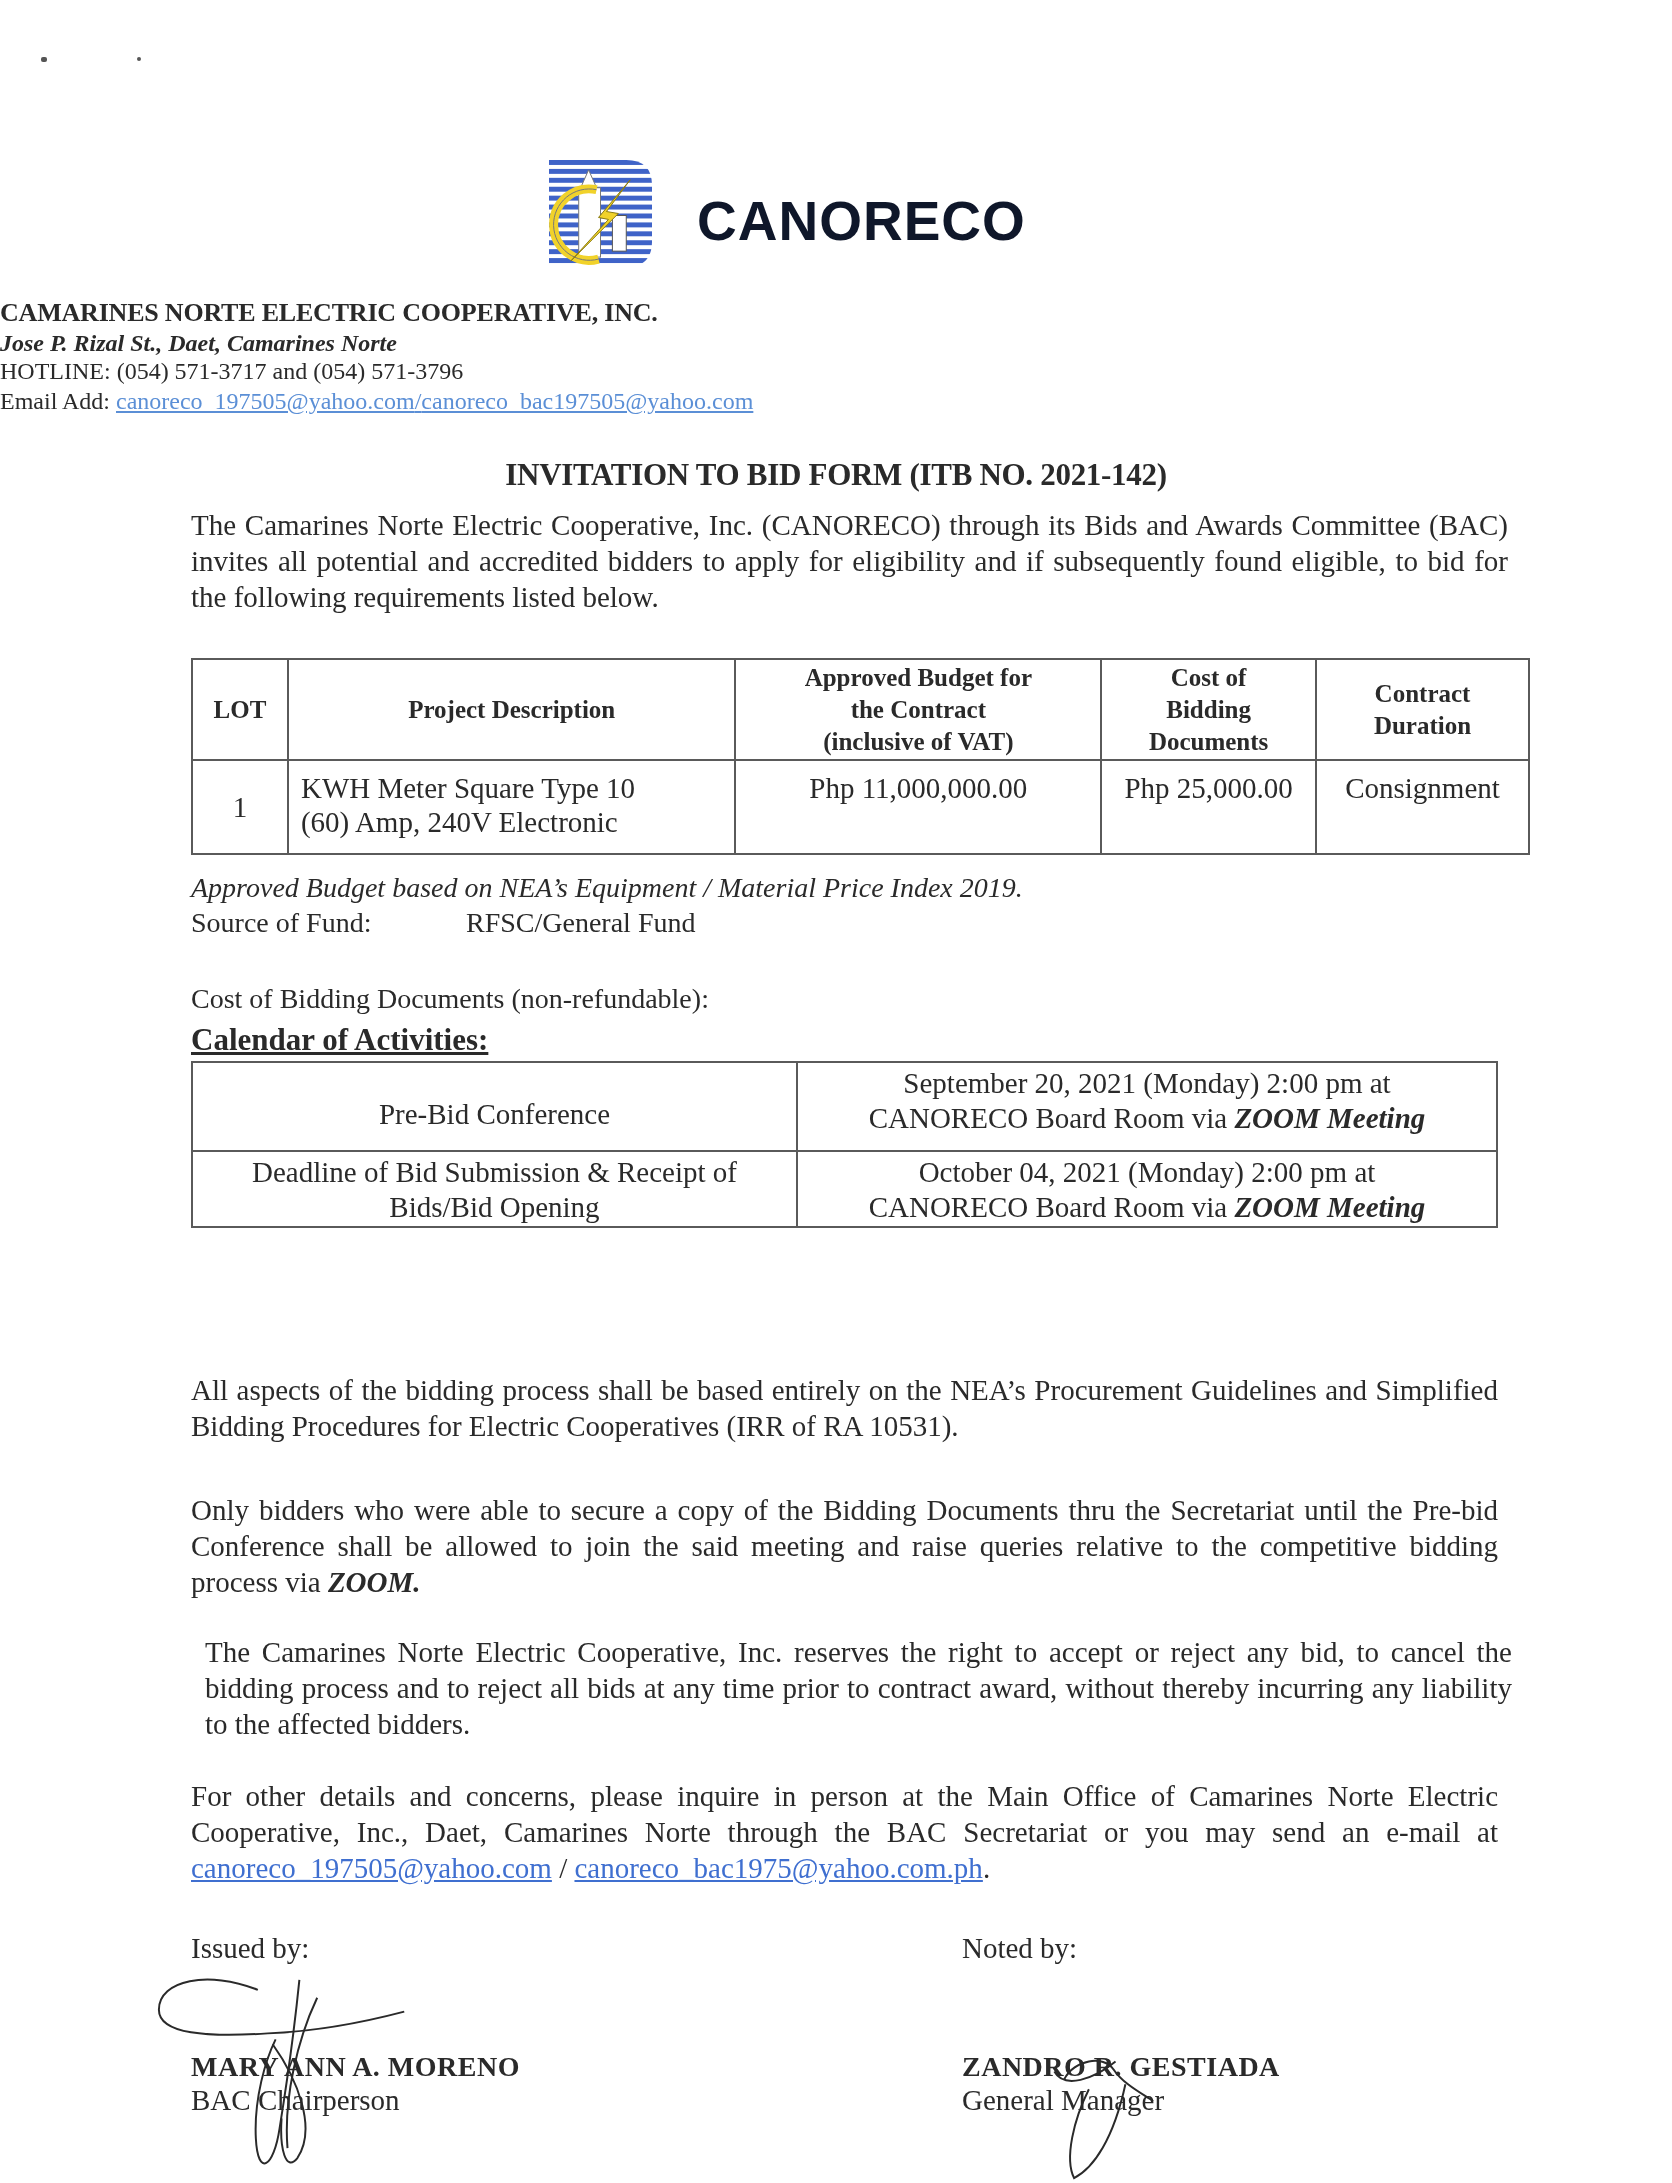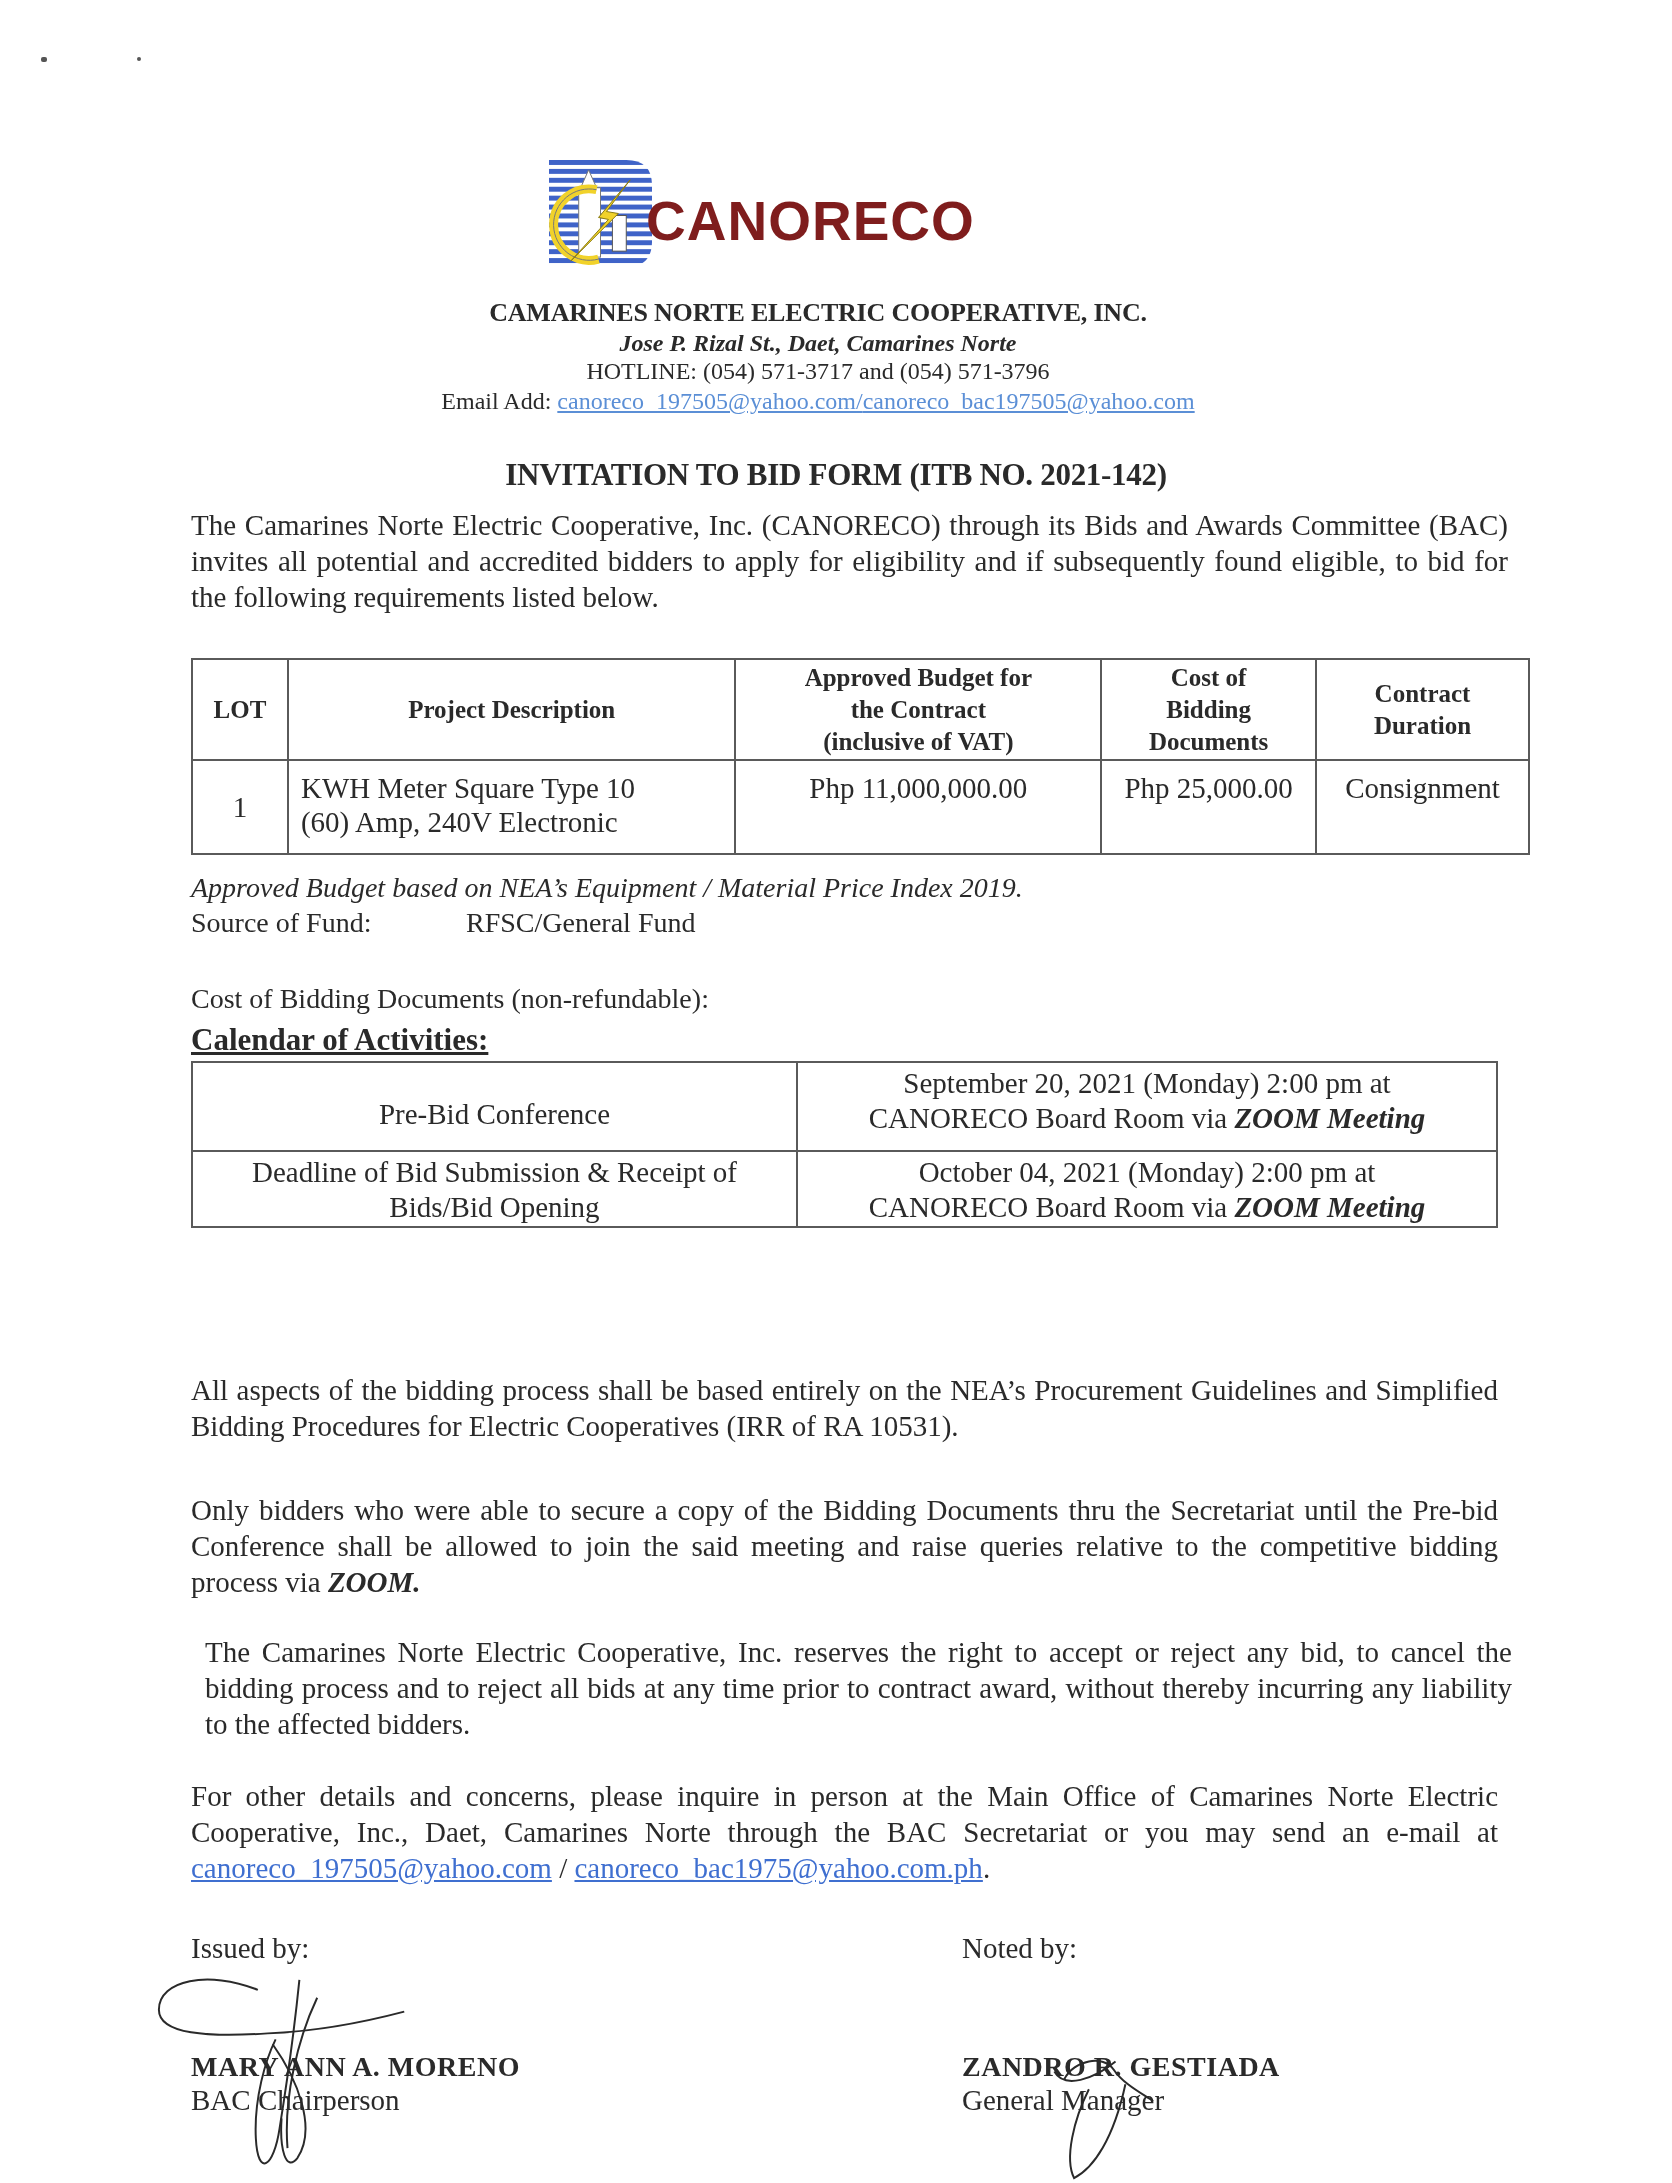--- a/index.html
+++ b/index.html
@@ -3,23 +3,23 @@
 <meta charset="utf-8">
 <style>
   html, body { margin:0; padding:0; background:#ffffff; }
   body { width:1672px; height:2183px; position:relative; overflow:hidden;
          font-family:"Liberation Serif","DejaVu Serif",serif; color:#2a2a2a; }
   .abs { position:absolute; }
   .speck { position:absolute; background:#555; border-radius:2px; }
 
   
   .logo { left:547px; top:158px; width:107px; height:111px; }
-  .brand { left:646px; top:194px; font-family:"Liberation Sans","DejaVu Sans",sans-serif;
-           font-weight:700; font-size:55px; letter-spacing:1px; color:#7f1d1d; line-height:1; }
-  .head-line { left:0; width:1636px; text-align:center; line-height:1; }
+  .brand { left:697px; top:194px; font-family:"Liberation Sans","DejaVu Sans",sans-serif;
+           font-weight:700; font-size:55px; letter-spacing:1px; color:#0f172a; line-height:1; }
+  .head-line { left:0; width:1636px; text-align:left; line-height:1; }
   .org { top:300px; font-size:26px; font-weight:700; letter-spacing:-0.2px; }
   .addr { top:331px; font-size:24px; font-style:italic; font-weight:700; }
   .hot { top:359px; font-size:24px; }
   .mail { top:389px; font-size:24px; }
   .mail .lnk { color:#5b8fd6; text-decoration:underline; }
 
   
   .title { left:0; width:1672px; text-align:center; top:457px; font-size:31px; font-weight:700; letter-spacing:-0.3px; }
   .para { left:191px; width:1307px; font-size:29px; line-height:36px; text-align:justify;
           text-align-last:left; }

